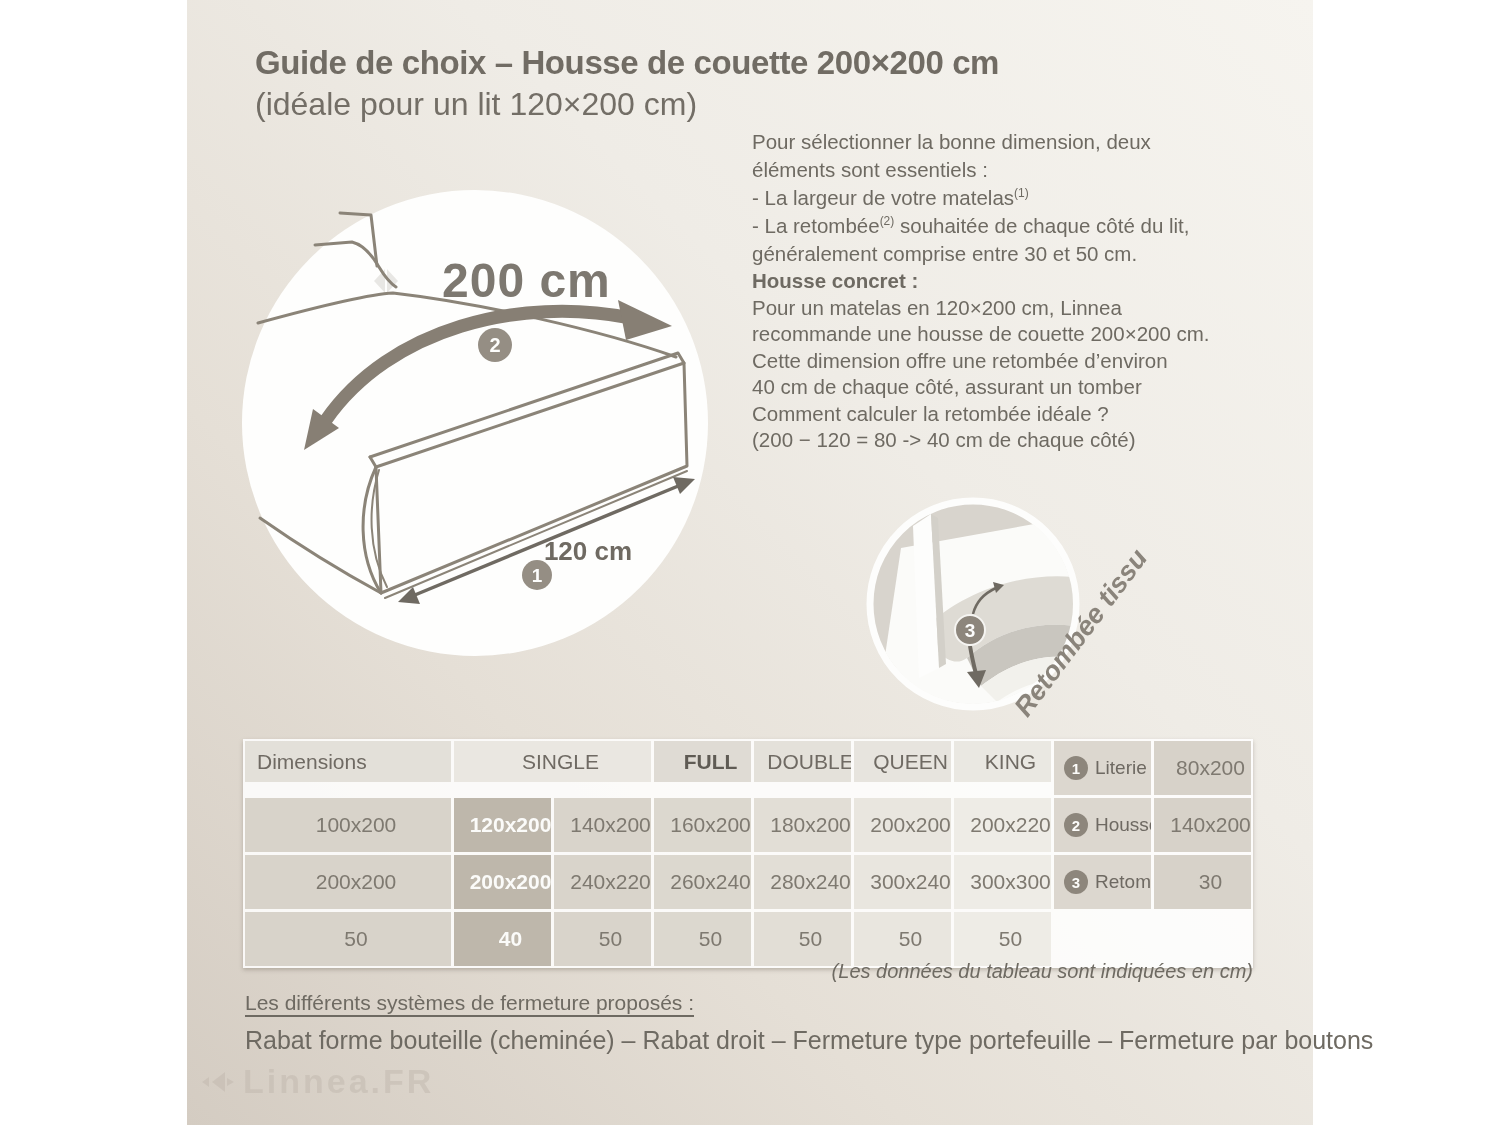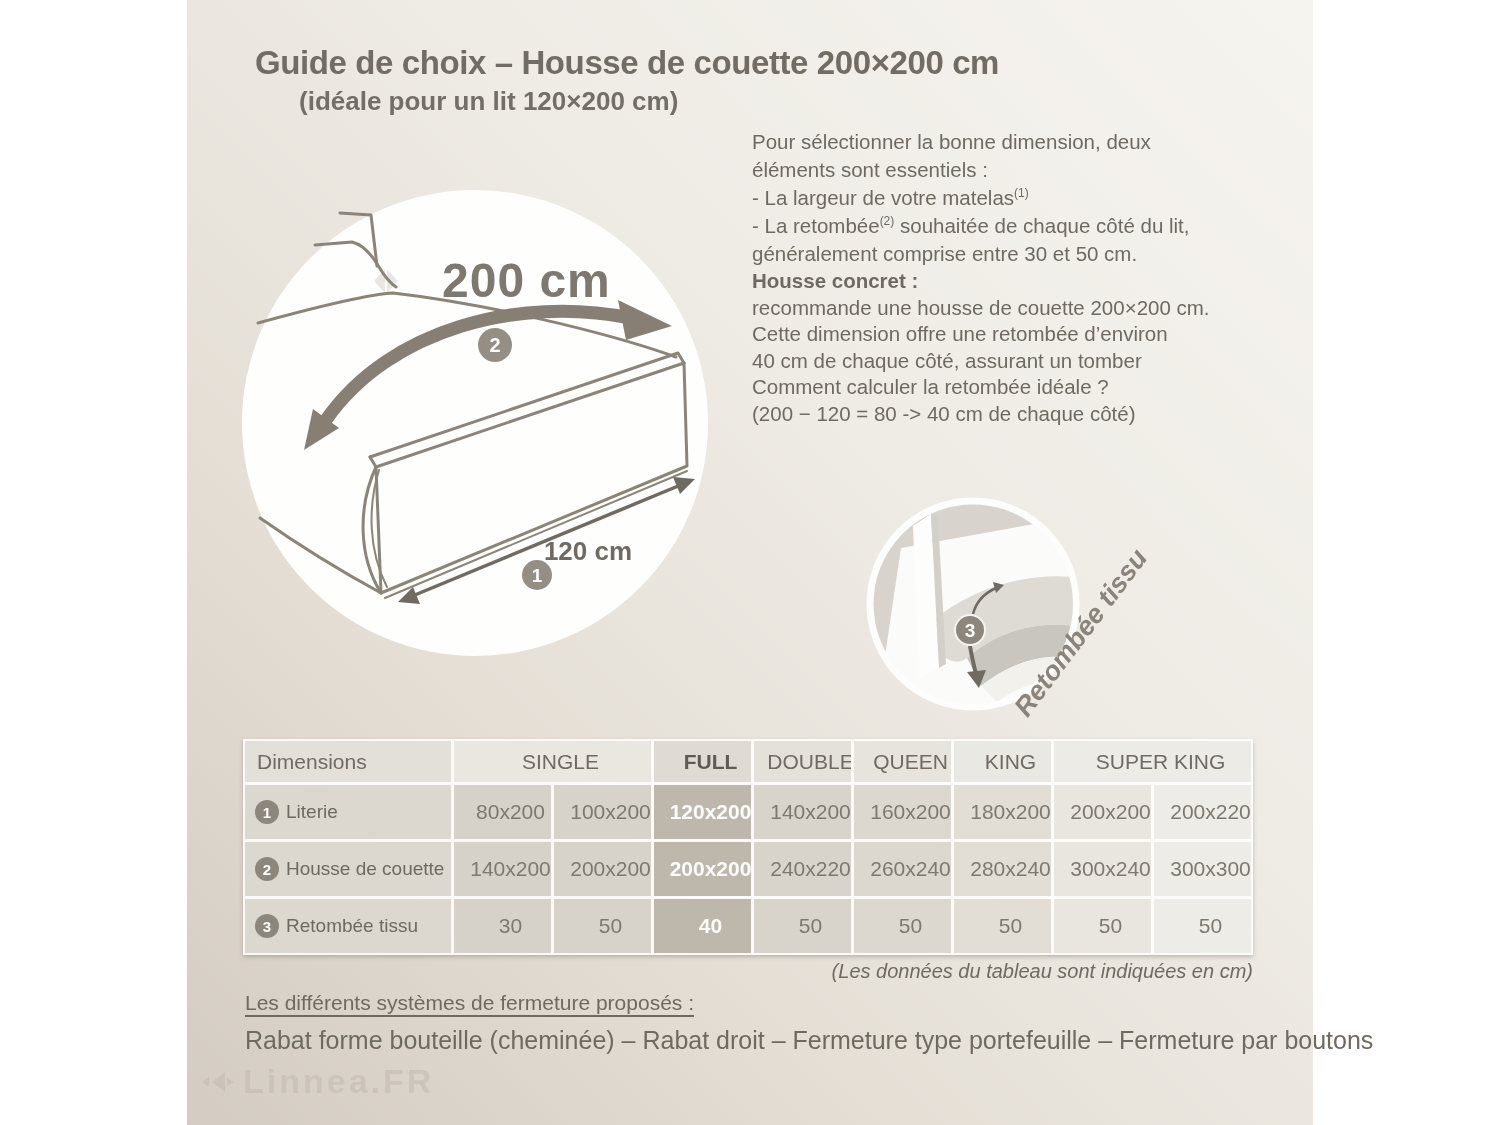--- a/index.html
+++ b/index.html
@@ -2,21 +2,21 @@
 <html><head>
 <meta charset="utf-8">
 <style>
   html,body{margin:0;padding:0;width:1500px;height:1125px;background:#ffffff;
     font-family:"Liberation Sans", sans-serif;overflow:hidden;}
   #canvas{position:relative;width:1500px;height:1125px;background:#ffffff;}
   .content{position:absolute;left:187px;top:0;width:1126px;height:1125px;
     background:linear-gradient(225deg,#f6f4ef 0%,#efece6 38%,#e5dfd6 68%,#d4ccc2 100%);}
   .abs{position:absolute;white-space:nowrap;}
   .title{left:68px;top:44px;font-size:33px;font-weight:bold;color:#716c64;letter-spacing:-0.4px;}
-  .subtitle{left:68px;top:86px;font-size:26px;font-weight:bold;color:#736e66;margin-left:44px;}
+  .subtitle{left:68px;top:86px;font-size:32px;font-weight:normal;color:#736e66;}
   .textblock{color:#6e6a62;font-size:20.5px;line-height:28px;}
   .intro{left:565px;top:128px;}
   .example{left:565px;top:268px;line-height:26.5px;}
   .bold{font-weight:bold;}
   sup{font-size:12px;line-height:0;vertical-align:super;}
   
   .size-table{left:56px;top:739px;display:grid;
     grid-template-columns:206px repeat(8,97px);gap:3px;padding:2px;
     background:rgba(255,255,255,0.85);box-shadow:0 2px 4px rgba(105,96,85,0.35);}
   .cell{display:flex;align-items:center;justify-content:center;
@@ -61,20 +61,21 @@
     <div class="abs textblock intro">
       <div>Pour sélectionner la bonne dimension, deux</div>
       <div>éléments sont essentiels :</div>
       <div><span>- La largeur de votre matelas</span><sup>(1)</sup></div>
       <div><span>- La retombée</span><sup>(2)</sup><span> souhaitée de chaque côté du lit,</span></div>
       <div>généralement comprise entre 30 et 50 cm.</div>
     </div>
 
     <div class="abs textblock example">
       <div class="bold">Housse concret :</div>
+      <div>Pour un matelas en 120×200 cm, Linnea</div>
       <div>recommande une housse de couette 200×200 cm.</div>
       <div>Cette dimension offre une retombée d’environ</div>
       <div>40 cm de chaque côté, assurant un tomber</div>
       <div>Comment calculer la retombée idéale ?</div>
       <div>(200 − 120 = 80  -&gt; 40 cm de chaque côté)</div>
     </div>
 
     <svg class="abs" style="left:53px;top:188px" width="470" height="470" viewBox="0 0 470 470">
       <circle cx="235" cy="235" r="233" fill="#fefefd"></circle>
 
@@ -147,21 +148,20 @@
       <text transform="translate(233,160) rotate(-53)" text-anchor="middle" font-size="27" font-weight="bold" font-style="italic" fill="#8a847b">Retombée tissu</text>
     </svg>
 
     <div class="abs size-table">
       <div class="cell th th1">Dimensions</div>
       <div class="cell th th-single span2">SINGLE</div>
       <div class="cell th th-full">FULL</div>
       <div class="cell th th-double">DOUBLE</div>
       <div class="cell th th-queen">QUEEN</div>
       <div class="cell th th-king">KING</div>
-      <div class="cell th th-sk span2">SUPER KING</div>
 
       <div class="cell td lab">
         <span class="badge">1</span>
         <span>Literie</span>
       </div>
       <div class="cell td v1">80x200</div>
       <div class="cell td v2">100x200</div>
       <div class="cell td v3">120x200</div>
       <div class="cell td v4">140x200</div>
       <div class="cell td v5">160x200</div>

